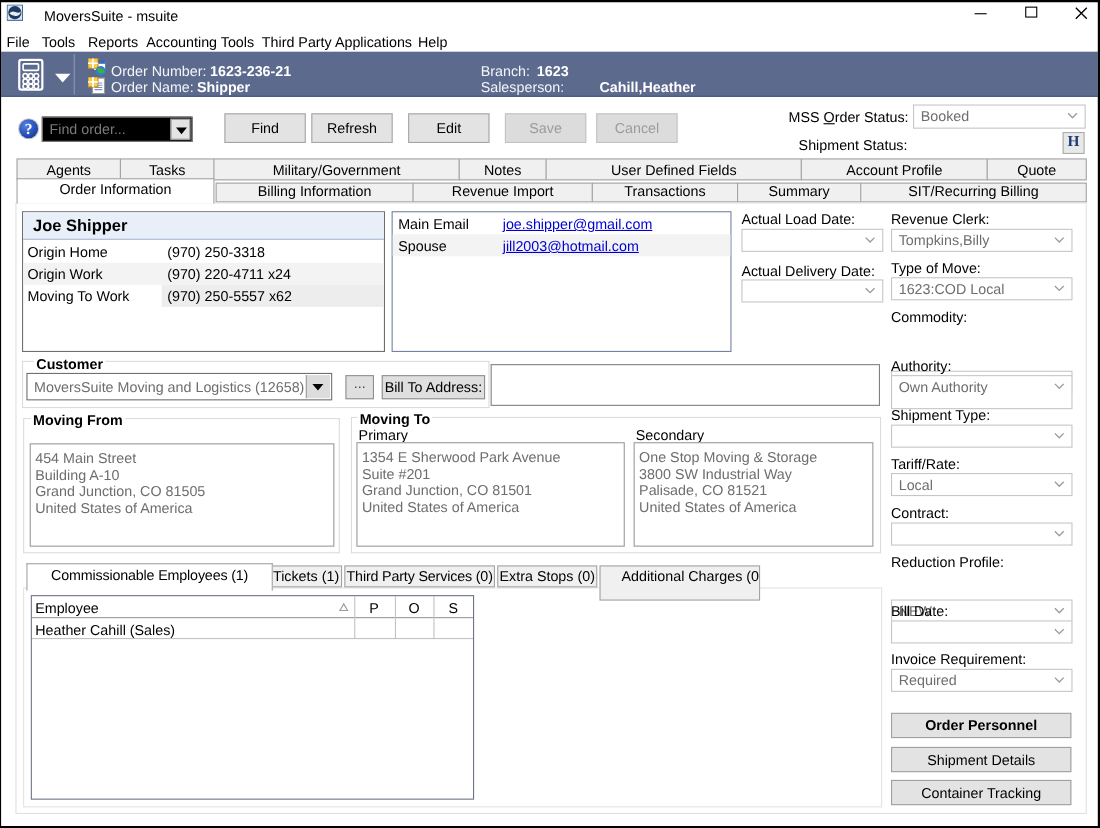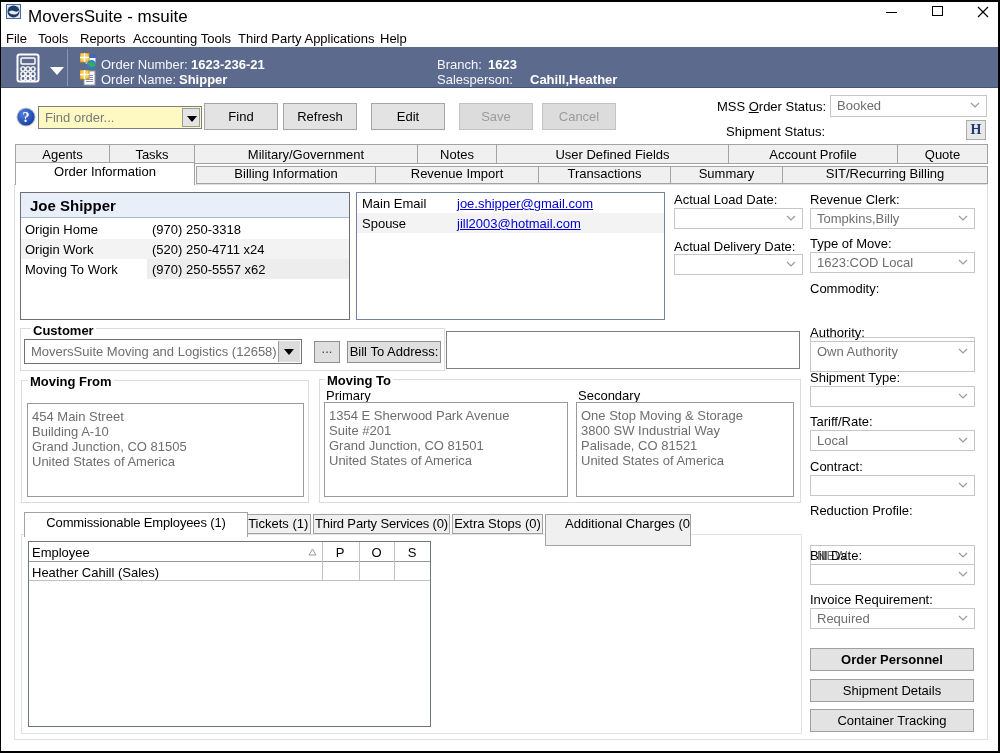--- a/index.html
+++ b/index.html
@@ -29,21 +29,21 @@
 </style>
 </head>
 <body>
 <div class="abs" id="frame"></div>
 
 <svg class="abs" style="left:6px;top:4px" width="15" height="15">
   <rect x="0.5" y="0.5" width="14" height="14" fill="#dde6f1" stroke="#4a6a96"></rect>
   <circle cx="7.5" cy="7.5" r="6" fill="#1b3a66"></circle>
   <path d="M2.5 8 Q5 5.5 8 7 Q11 8.5 13 6.5 Q12.5 10 9 10.5 Q5 11 2.5 8Z" fill="#fff" opacity="0.9"></path>
 </svg>
-<div class="abs" style="left:28px;top:7px;font-size:17px;">MoversSuite - msuite</div>
+<div class="abs" style="left:40px;top:7px;font-size:13px;">MoversSuite - msuite</div>
 <div class="abs" style="left:886px;top:12px;width:11px;height:1px;background:#000"></div>
 <div class="abs" style="left:932px;top:6px;width:11px;height:10px;border:1.2px solid #000"></div>
 <svg class="abs" style="left:977px;top:6px" width="12" height="12">
   <path d="M1 1 L11 11 M11 1 L1 11" stroke="#000" stroke-width="1.2"></path>
 </svg>
 
 <div class="abs" style="left:6px;top:31px;text-align:center;">File</div>
 <div class="abs" style="left:38px;top:31px;">Tools</div>
 <div class="abs" style="left:80px;top:31px;">Reports</div>
 <div class="abs" style="left:133px;top:31px;">Accounting Tools</div>
@@ -84,35 +84,35 @@
   <rect x="0" y="0" width="9" height="9" fill="#f7cf4e" stroke="#c88d1d"></rect>
   <path d="M4.5 0 L4.5 9 M0 4.5 L9 4.5" stroke="#fff" stroke-width="1.5"></path>
 </svg>
 <div class="abs lbl" style="left:101px;top:57px;color:#f3f5f9">Order Number:</div>
 <div class="abs val" style="left:191px;top:57px;color:#fff;font-weight:bold">1623-236-21</div>
 <div class="abs lbl" style="left:101px;top:72px;color:#f3f5f9">Order Name:</div>
 <div class="abs val" style="left:179px;top:72px;color:#fff;font-weight:bold">Shipper</div>
 <div class="abs lbl" style="left:437px;top:57px;color:#f3f5f9">Branch:</div>
 <div class="abs val" style="left:488px;top:57px;color:#fff;font-weight:bold">1623</div>
 <div class="abs lbl" style="left:437px;top:72px;color:#f3f5f9">Salesperson:</div>
-<div class="abs val" style="left:530px;top:72px;color:#fff;font-weight:bold">Cahill,Heather</div>
+<div class="abs val" style="left:545px;top:72px;color:#fff;font-weight:bold">Cahill,Heather</div>
 
 <svg class="abs" style="left:16px;top:107px" width="20" height="20">
   <defs>
     <radialGradient id="qg" cx="0.35" cy="0.3" r="0.9">
       <stop offset="0" stop-color="#5580e0"></stop>
         <stop offset="0.6" stop-color="#2450b8"></stop>
         <stop offset="1" stop-color="#16337f"></stop>
     </radialGradient>
   </defs>
   <circle cx="10" cy="10" r="9.6" fill="#c9c9c9"></circle>
   <circle cx="10" cy="10" r="8.6" fill="url(#qg)"></circle>
   <text x="10" y="14.5" text-anchor="middle" font-family="Liberation Serif" font-size="14" font-weight="bold" fill="#fff">?</text>
 </svg>
-<div class="abs" style="left:38px;top:106px;width:164px;height:23px;border:1px solid #7f7f7f;background:#fef9c3;text-align:right;">
+<div class="abs" style="left:38px;top:106px;width:137px;height:23px;border:1px solid #7f7f7f;background:#000000;text-align:right;">
   <div class="abs" style="left:6px;top:3px;color:#7a7a7a;">Find order...</div>
   <div class="abs" style="right:1px;top:1px;bottom:1px;width:18px;background:#e4e4e4;border:1px solid #9b9b9b;">
     <div class="abs" style="left:4px;top:7px;width:0;height:0;border-left:5px solid transparent;border-right:5px solid transparent;border-top:6px solid #000;"></div>
   </div>
 </div>
 <div class="abs btn" style="left:204px;top:103px;width:74px;height:27px;line-height:25px;">Find</div>
 <div class="abs btn" style="left:283px;top:103px;width:74px;height:27px;line-height:25px;">Refresh</div>
 <div class="abs btn" style="left:371px;top:103px;width:74px;height:27px;line-height:25px;">Edit</div>
 <div class="abs btn dis" style="left:459px;top:103px;width:74px;height:27px;line-height:25px;">Save</div>
 <div class="abs btn dis" style="left:542px;top:103px;width:74px;height:27px;line-height:25px;">Cancel</div>
@@ -144,21 +144,21 @@
 <div class="abs" style="left:20px;top:192px;width:330px;height:128px;border:1px solid #6f6f6f;background:#fff;">
   <div class="abs" style="left:0;top:0;width:328px;height:25px;background:#e9eff9;border-bottom:1px solid #a8b8cf;">
     <span class="abs bold" style="left:9px;top:4px;font-size:15px;">Joe Shipper</span>
   </div>
   <div class="abs" style="left:0;top:26px;width:328px;height:20px;">
     <span class="abs" style="left:4px;top:3px;">Origin Home</span>
     <span class="abs" style="left:131px;top:3px;">(970) 250-3318</span>
   </div>
   <div class="abs" style="left:0;top:46px;width:328px;height:20px;background:#f3f3f3;">
     <span class="abs" style="left:4px;top:3px;">Origin Work</span>
-    <span class="abs" style="left:131px;top:3px;">(520) 250-4711 x24</span>
+    <span class="abs" style="left:131px;top:3px;">(970) 220-4711 x24</span>
   </div>
   <div class="abs" style="left:0;top:66px;width:328px;height:20px;">
     <div class="abs" style="left:126px;top:0;right:0;bottom:0;background:#ededed;"></div>
     <span class="abs" style="left:4px;top:3px;">Moving To Work</span>
     <span class="abs" style="left:131px;top:3px;">(970) 250-5557 x62</span>
   </div>
 </div>
 
 <div class="abs" style="left:356px;top:192px;width:309px;height:128px;border:1px solid #73839f;background:#fff;">
   <div class="abs" style="left:0;top:0;width:307px;height:20px;">

